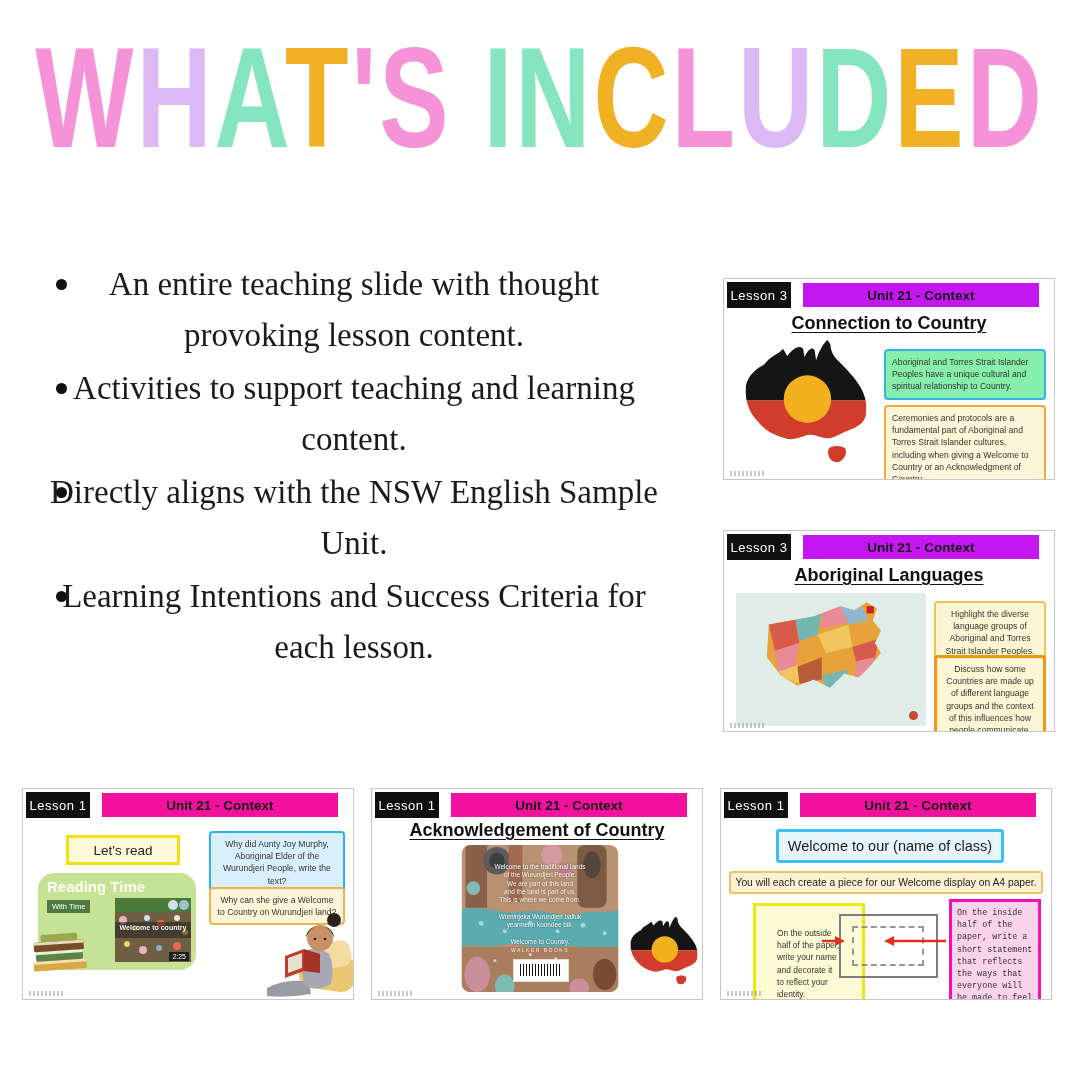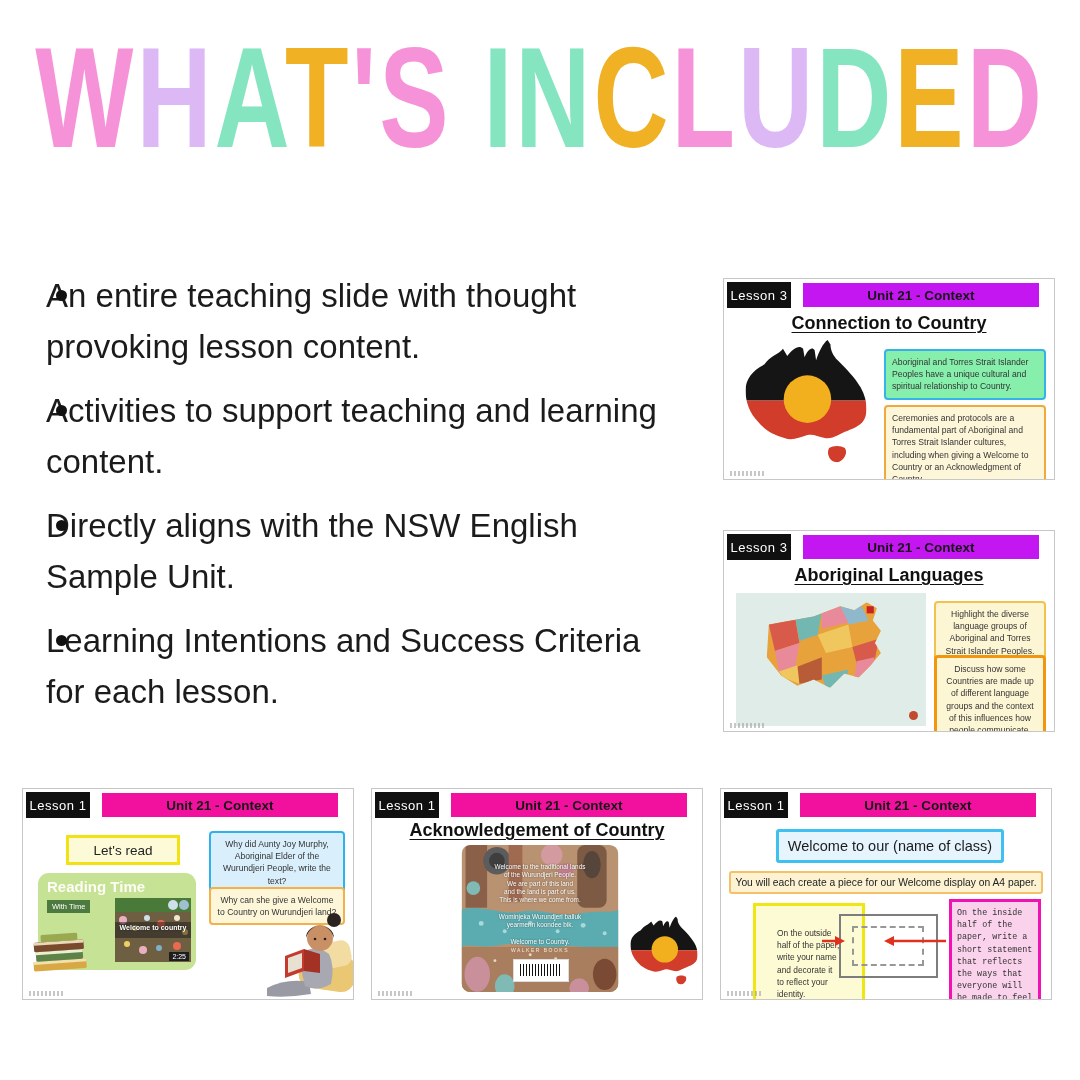--- a/index.html
+++ b/index.html
@@ -7,21 +7,21 @@
           font-family:"Liberation Sans",sans-serif;margin:0 auto;}
 
   
   #title-word{position:absolute;top:26px;left:0;width:100%;text-align:center;
     font-size:104px;font-weight:800;letter-spacing:3px;white-space:pre;
     transform:scaleY(1.38);transform-origin:50% 0;line-height:1;}
 
   
   .bullets{position:absolute;left:40px;top:258px;width:628px;margin:0;padding:0;
     font-size:33px;line-height:1.56;color:#1b1b1b;}
-  .bullets li{list-style:none;position:relative;margin:12px 0;padding:0 6px;}
+  .bullets li{list-style:none;position:relative;text-align:center;margin:1px 0;padding:0 6px;font-family:Liberation Serif, serif;}
   .bullets li::before{content:"";position:absolute;left:16px;top:0.62em;width:11px;height:11px;
     border-radius:50%;background:#111;}
 
   
   .slide{position:absolute;background:#fff;border:1px solid #c7c7c7;overflow:hidden;}
   .sl-head{position:absolute;top:3px;left:3px;right:3px;height:26px;display:flex;}
   .lesson-tag{width:64px;background:#101010;color:#fff;display:flex;align-items:center;
     justify-content:center;font-size:13px;letter-spacing:.5px;}
   .banner{flex:1;display:flex;align-items:center;justify-content:center;font-weight:700;
     font-size:13.5px;color:#161616;margin:1px 12px;}
@@ -46,21 +46,21 @@
     text-align:center;padding-top:5px;color:#2a2a2a;letter-spacing:.2px;}
   .map-card svg{display:block;margin:1px auto 0;}
   .stamp{position:absolute;right:8px;bottom:6px;width:9px;height:9px;border-radius:50%;
     background:#c24a2e;}
 
   
   .lets-read-box{position:absolute;left:43px;top:46px;width:108px;height:24px;
     background:#fdfad8;border:3px solid #f2e213;display:flex;align-items:center;
     justify-content:center;font-size:13.5px;color:#222;}
   .green-panel{position:absolute;left:15px;top:84px;width:158px;height:97px;background:#c5e295;
-    border-radius:11px;}
+    border-radius:16px;}
   .gp-title{position:absolute;left:9px;top:5px;color:#fdfdf5;font-weight:700;font-size:15px;}
   .gp-badge{position:absolute;left:9px;top:27px;background:#4d7a3f;color:#fff;font-size:7.5px;
     padding:2px 5px;}
   .thumb{position:absolute;right:5px;top:24px;width:76px;height:66px;}
   .thumb-caption{position:absolute;left:0;top:27px;width:100%;text-align:center;color:#fff;
     font-size:7px;font-weight:700;text-shadow:0 0 2px rgba(0,0,0,.6);}
   .thumb-dur{position:absolute;right:2px;bottom:2px;background:#1d1d1d;color:#fff;
     font-size:7px;padding:1px 3px;}
   .books{position:absolute;left:6px;top:136px;width:66px;height:54px;}
   .girl{position:absolute;right:-4px;bottom:0;width:100px;height:95px;}

